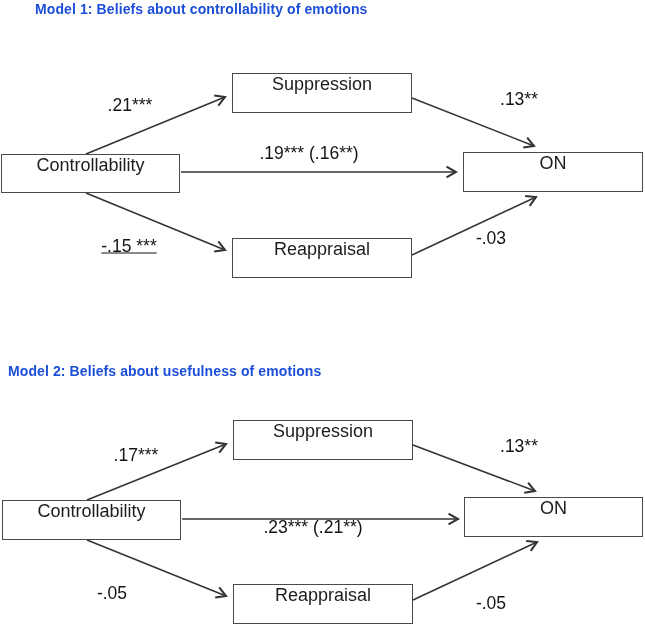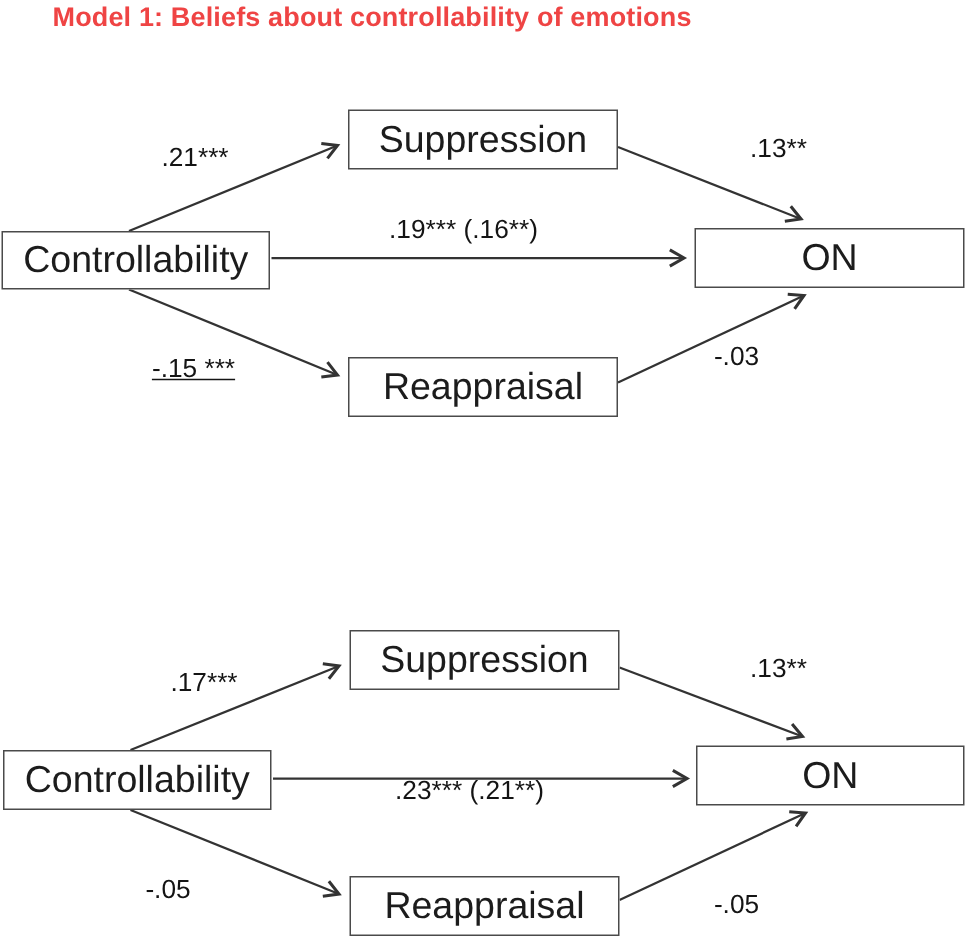--- a/index.html
+++ b/index.html
@@ -12,37 +12,36 @@
     overflow: hidden;
   }
   #arrow-layer {
     position: absolute;
     left: 0; top: 0;
     width: 645px; height: 626px;
     pointer-events: none;
   }
   .model-title {
     position: absolute;
-    font-size: 18px;
+    font-size: 14px;
     font-weight: 700;
-    color: #ef4444;
+    color: #1d4ed8;
     letter-spacing: 0.1px;
     white-space: nowrap;
   }
   .title-m1 { left: 35px; top: 1px; }
   .title-m2 { left: 8px; top: 363px; }
   .box {
     position: absolute;
     background: #ffffff;
     border: 1.6px solid #4a4a4a;
     box-sizing: border-box;
     display: flex;
-    align-items: center;
     justify-content: center;
-    font-size: 25px;
+    font-size: 18px;
     color: #1c1c1c;
     white-space: nowrap;
   }
   .m1-predictor { left: 1px;   top: 154px; width: 179px; height: 39px; }
   .m1-mtop      { left: 232px; top: 73px;  width: 180px; height: 40px; }
   .m1-outcome   { left: 463px; top: 152px; width: 180px; height: 40px; }
   .m1-mbottom   { left: 232px; top: 238px; width: 180px; height: 40px; }
   .m2-predictor { left: 2px;   top: 500px; width: 179px; height: 40px; }
   .m2-mtop      { left: 233px; top: 420px; width: 180px; height: 40px; }
   .m2-outcome   { left: 464px; top: 497px; width: 179px; height: 40px; }
@@ -106,20 +105,21 @@
   <div class="box m1-mbottom">
     <span>Reappraisal</span>
   </div>
 
   <div class="coef m1-c-top">.21***</div>
   <div class="coef m1-c-top-out">.13**</div>
   <div class="coef m1-c-direct">.19*** (.16**)</div>
   <div class="coef m1-c-bottom">-.15 ***</div>
   <div class="coef m1-c-bottom-out">-.03</div>
 
+  <div class="model-title title-m2">Model 2: Beliefs about usefulness of emotions</div>
 
   <div class="box m2-predictor">
     <span>Controllability</span>
   </div>
   <div class="box m2-mtop">
     <span>Suppression</span>
   </div>
   <div class="box m2-outcome">
     <span>ON</span>
   </div>

